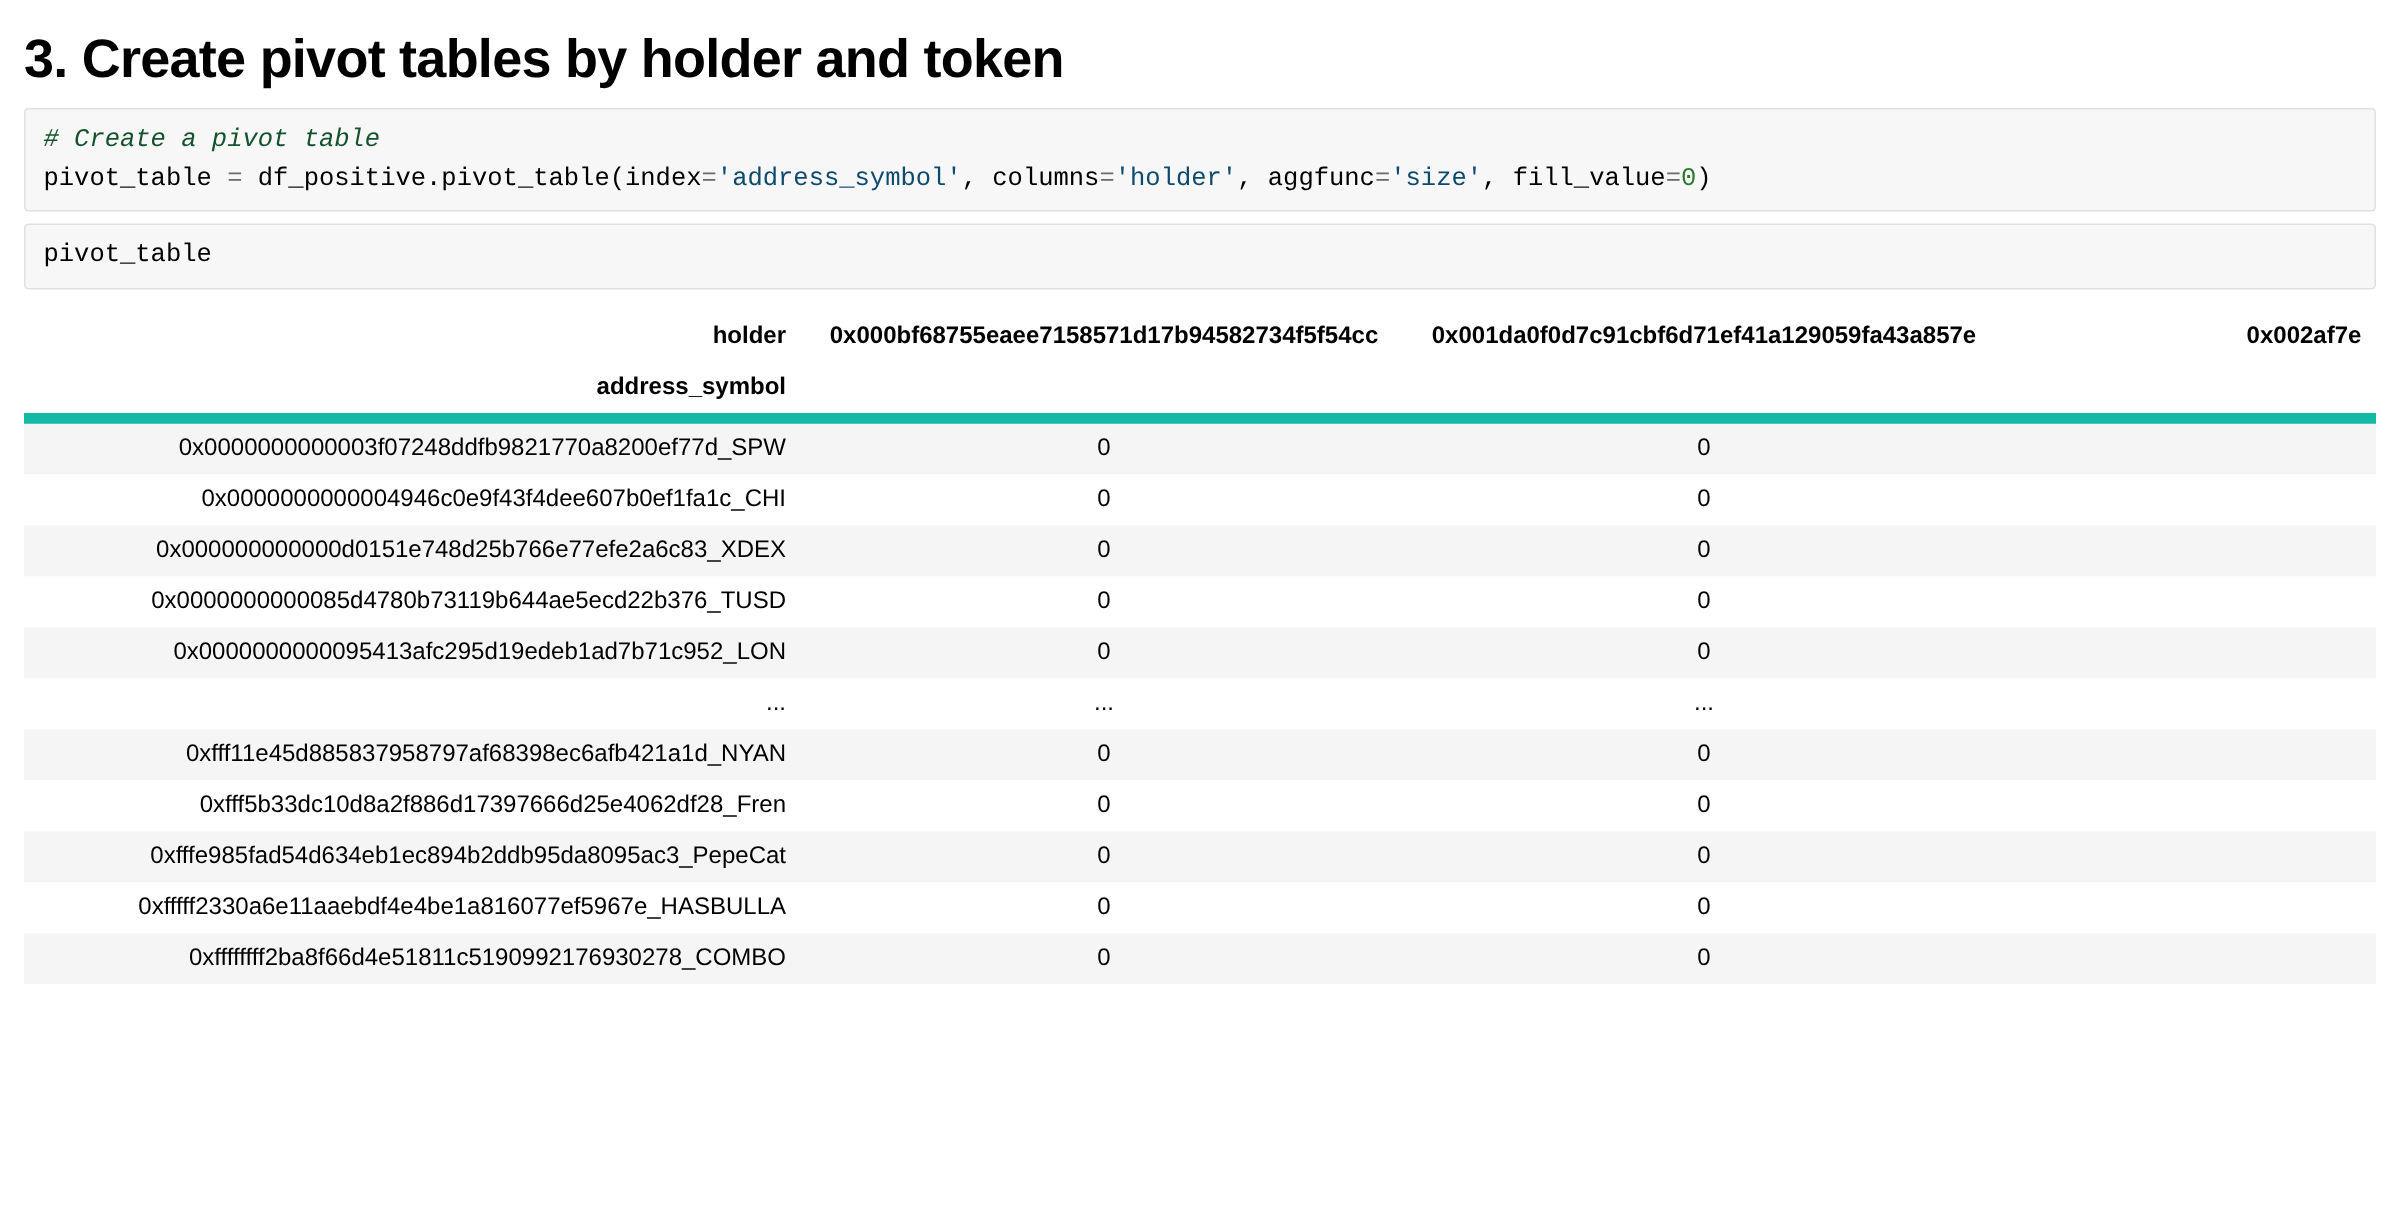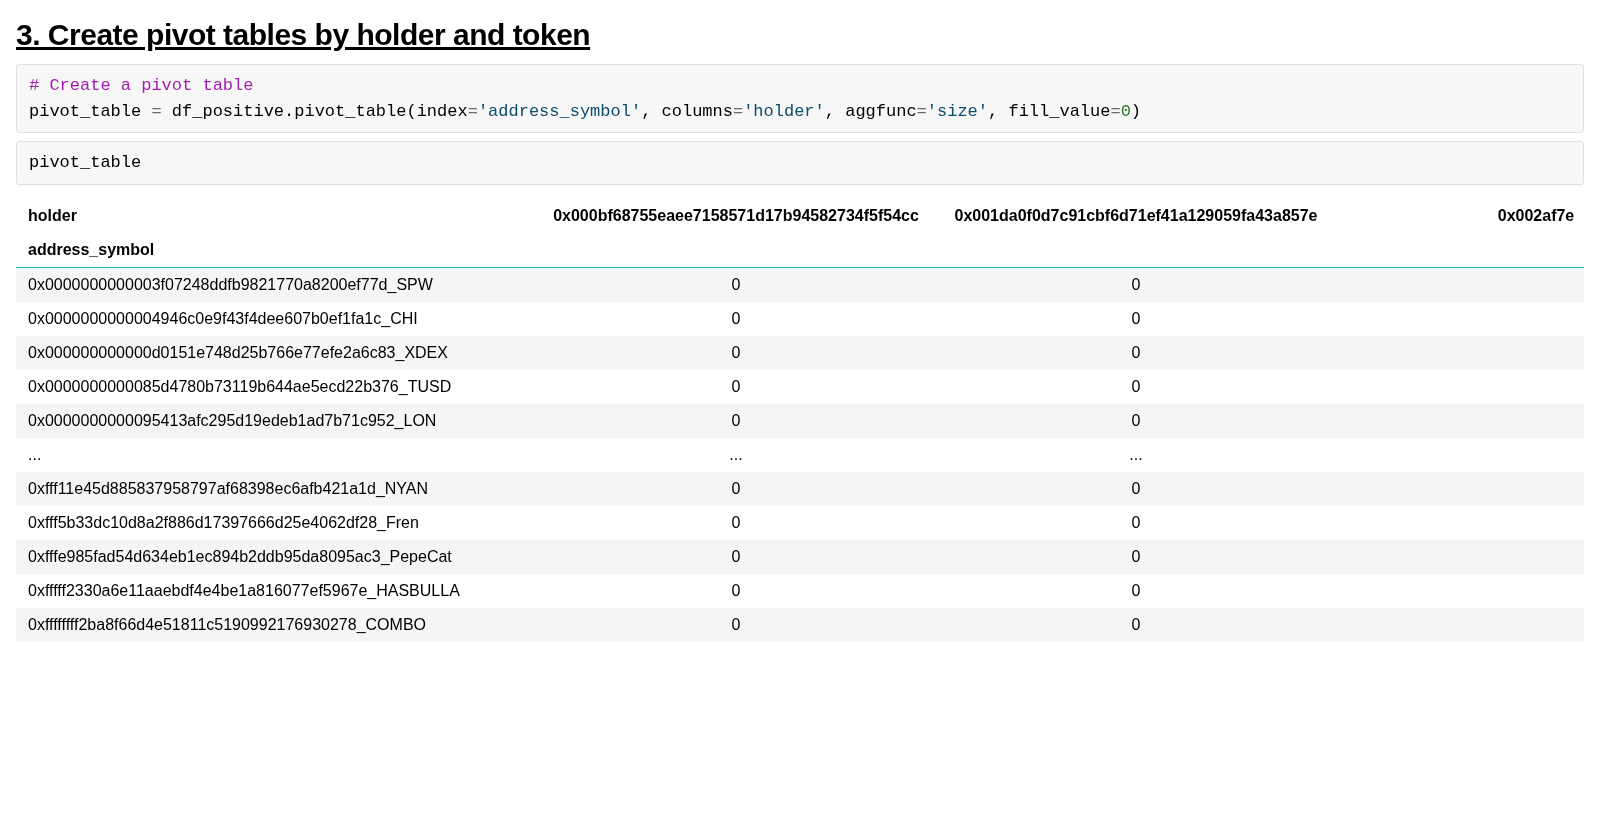--- a/index.html
+++ b/index.html
@@ -4,65 +4,64 @@
   <style>
     * { box-sizing: border-box; }
     body {
       margin: 0;
       padding: 0 16px;
       font-family: -apple-system, BlinkMacSystemFont, "Segoe UI", Helvetica, Arial, sans-serif;
       background: #fff;
       color: #000;
     }
     h2 {
-      font-size: 30px;
+      font-size: 36px;
       font-weight: 800;
       margin: 18px 0 12px 0;
       letter-spacing: -0.5px;
-      text-decoration: underline;
     }
     .code-cell {
       border: 1px solid #e0e0e0;
       background: #f7f7f7;
       border-radius: 3px;
       padding: 8px 12px;
       margin: 8px 0;
       font-family: "SFMono-Regular", Consolas, "Liberation Mono", Menlo, monospace;
       font-size: 17px;
       line-height: 1.5;
       white-space: pre;
       overflow-x: auto;
     }
-    .tok-comment { color: #a21caf; }
+    .tok-comment { color: #14532d; font-style: italic; }
     .tok-op { color: #6a6a6a; }
     .tok-str { color: #0c4a6e; }
     .tok-num { color: #2a7a2a; }
     .output-wrap {
       margin-top: 14px;
       overflow-x: auto;
     }
     table.dataframe {
       border-collapse: collapse;
       font-size: 16px;
       table-layout: auto;
       min-width: 1550px;
     }
     table.dataframe th,
     table.dataframe td {
       padding: 8px 12px;
-      text-align: left;
+      text-align: right;
       font-variant-numeric: tabular-nums;
       white-space: nowrap;
     }
     table.dataframe thead th {
       font-weight: 700;
       border-bottom: none;
     }
     table.dataframe thead tr:last-child th {
-      border-bottom: 1px solid #14b8a6;
+      border-bottom: 7px solid #14b8a6;
     }
     table.dataframe tbody th {
       font-weight: 400;
     }
     table.dataframe tbody tr:nth-child(odd) {
       background: #f5f5f5;
     }
     table.dataframe tbody tr:nth-child(even) {
       background: #ffffff;
     }

